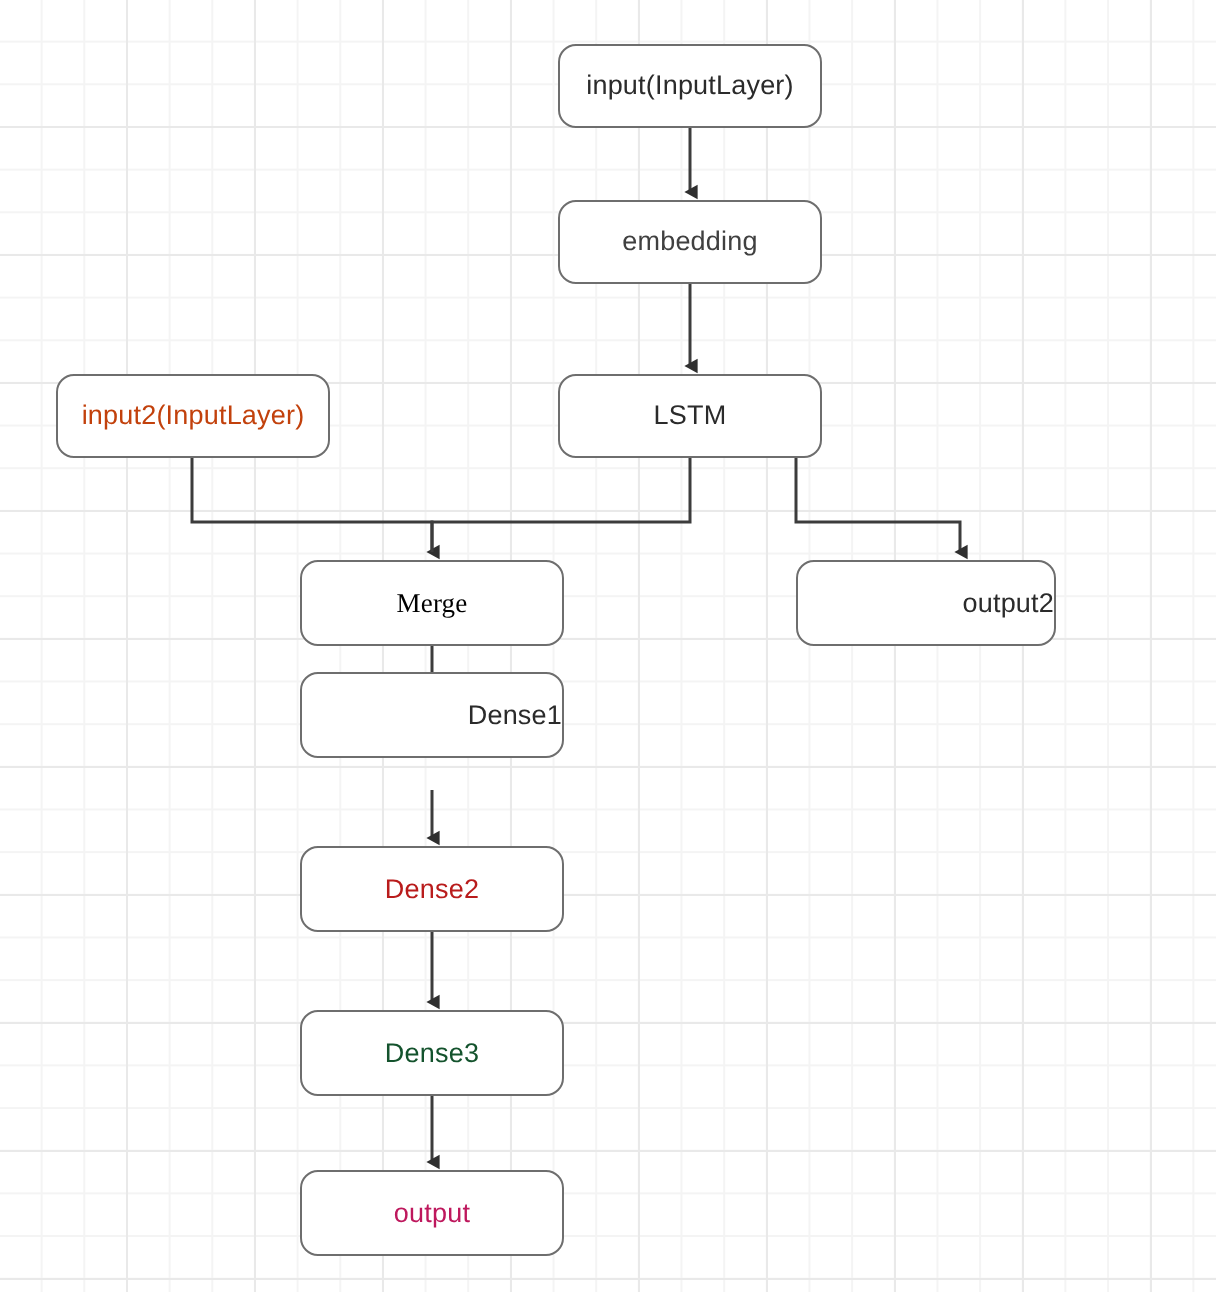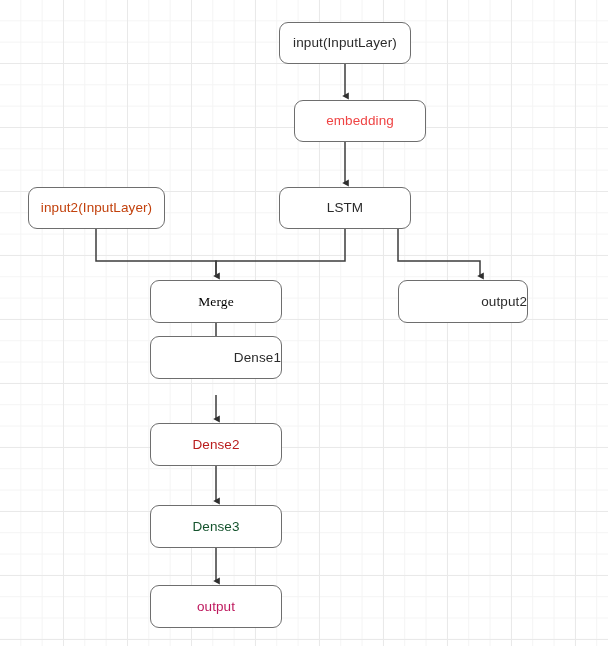--- a/index.html
+++ b/index.html
@@ -83,21 +83,21 @@
         <polyline points="216,395 216,419" fill="none" stroke="#3c3c3c" stroke-width="1.5" stroke-linecap="butt" stroke-linejoin="miter" marker-end="url(#arrowhead)"></polyline>
         <polyline points="216,466 216,501" fill="none" stroke="#3c3c3c" stroke-width="1.5" stroke-linecap="butt" stroke-linejoin="miter" marker-end="url(#arrowhead)"></polyline>
         <polyline points="216,548 216,581" fill="none" stroke="#3c3c3c" stroke-width="1.5" stroke-linecap="butt" stroke-linejoin="miter" marker-end="url(#arrowhead)"></polyline>
       </g>
   </svg>
 
   <div id="node-group">
       <div class="node" style="left: 279px; top: 22px; width: 132px; height: 42px; background: rgb(255, 255, 255); border-color: rgb(110, 110, 110); color: rgb(43, 43, 43);">
         <span class="node-label">input(InputLayer)</span>
       </div>
-      <div class="node" style="left: 294px; top: 100px; width: 132px; height: 42px; background: rgb(255, 255, 255); border-color: rgb(110, 110, 110); color: #ef4444;">
+      <div class="node" style="left: 279px; top: 100px; width: 132px; height: 42px; background: rgb(255, 255, 255); border-color: rgb(110, 110, 110); color: #404040;">
         <span class="node-label">embedding</span>
       </div>
       <div class="node" style="left: 28px; top: 187px; width: 137px; height: 42px; background: rgb(255, 255, 255); border-color: rgb(110, 110, 110); color: #c2410c;">
         <span class="node-label">input2(InputLayer)</span>
       </div>
       <div class="node" style="left: 279px; top: 187px; width: 132px; height: 42px; background: rgb(255, 255, 255); border-color: rgb(110, 110, 110); color: rgb(43, 43, 43);">
         <span class="node-label">LSTM</span>
       </div>
       <div class="node" style="left: 150px; top: 280px; width: 132px; height: 43px; background: rgb(255, 255, 255); border-color: rgb(110, 110, 110); color: #000000; font-family: Liberation Serif, serif;">
         <span class="node-label">Merge</span>

